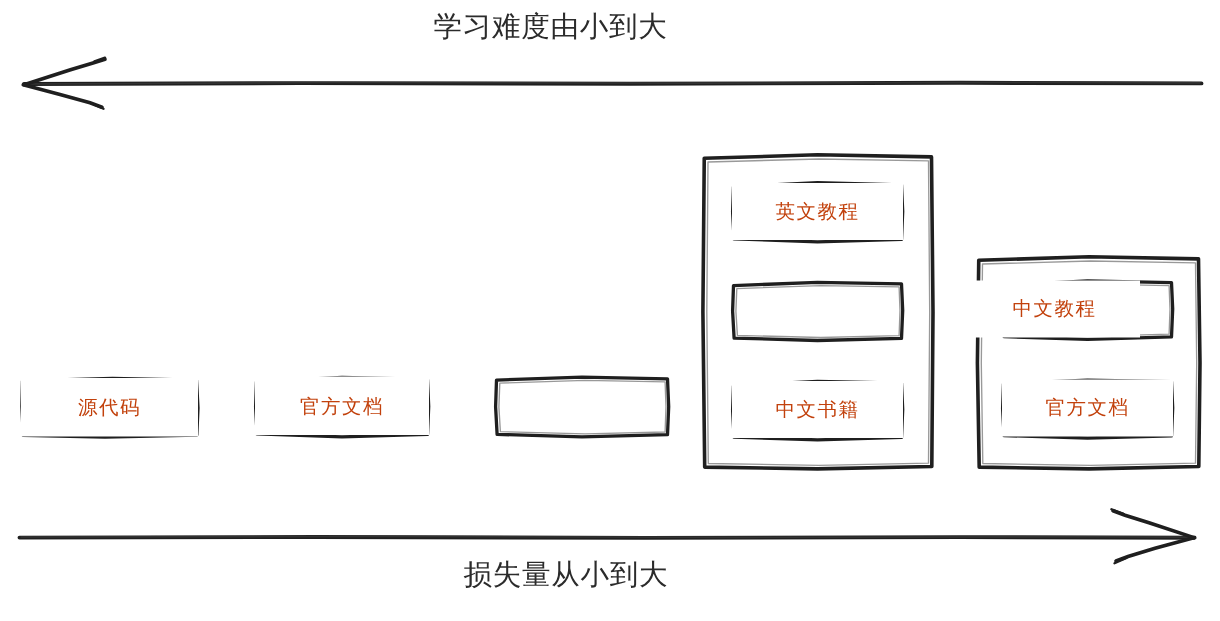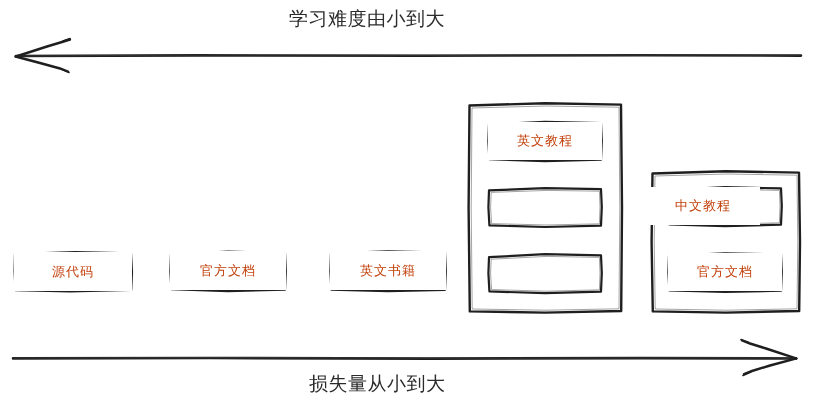--- a/index.html
+++ b/index.html
@@ -154,31 +154,31 @@
   <div class="axis-label" id="bottom-axis-label">损失量从小到大</div>
 
   <div class="node-box" style="left:14px; top:252px; width:118px; height:39px;">
     <span class="node-label">源代码</span>
   </div>
 
   <div class="node-box" style="left:170px; top:251px; width:116px; height:39px;align-items:center;">
     <span class="node-label">官方文档</span>
   </div>
 
-  <div class="node-box" style="left:330px; top:251px; width:116px; height:39px;">
-    <span class="node-label">英文书籍</span>
-  </div>
 
   <div class="group-box" style="left:468px; top:103px; width:154px; height:209px; background:transparent;"></div>
 
   <div class="node-box" style="left:488px; top:122px; width:114px; height:38px;">
     <span class="node-label">英文教程</span>
   </div>
 
 
+  <div class="node-box" style="left:488px; top:254px; width:114px; height:38px;">
+    <span class="node-label">中文书籍</span>
+  </div>
 
   <div class="group-box" style="left:651px; top:171px; width:149px; height:141px; background:transparent;"></div>
 
   <div class="node-box" style="left:646px; top:187px; width:114px; height:38px;">
     <span class="node-label">中文教程</span>
   </div>
 
   <div class="node-box" style="left:668px; top:253px; width:114px; height:38px;">
     <span class="node-label">官方文档</span>
   </div>

